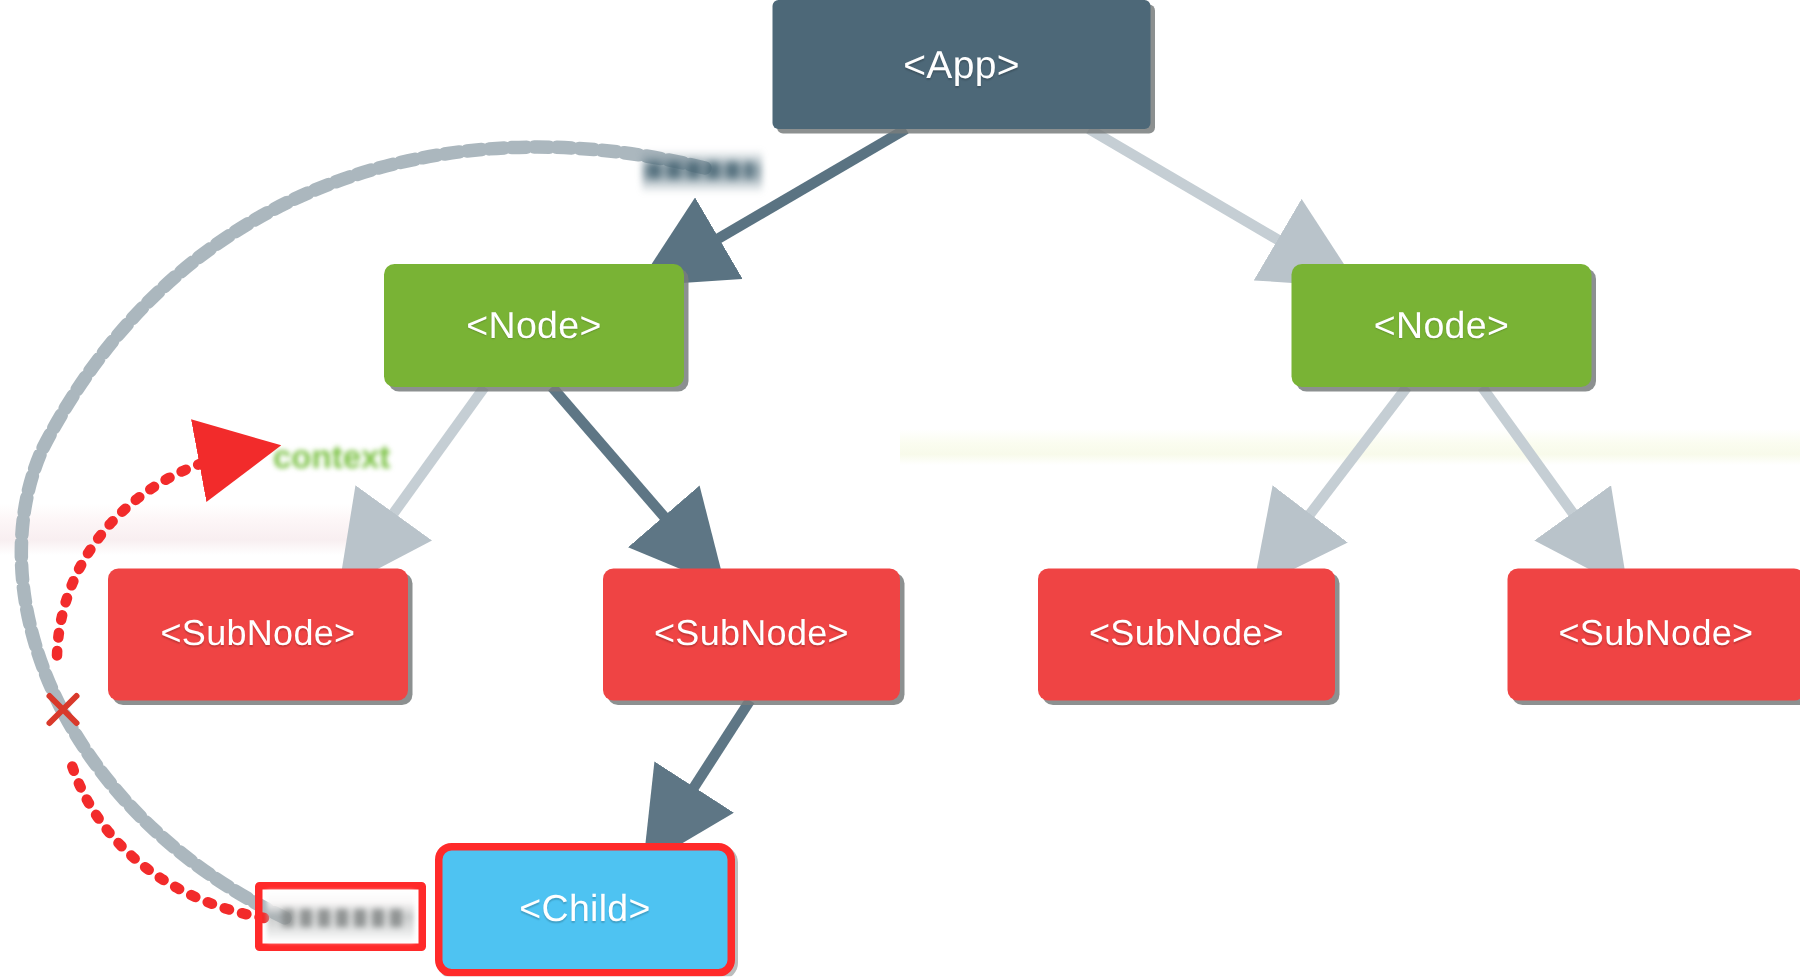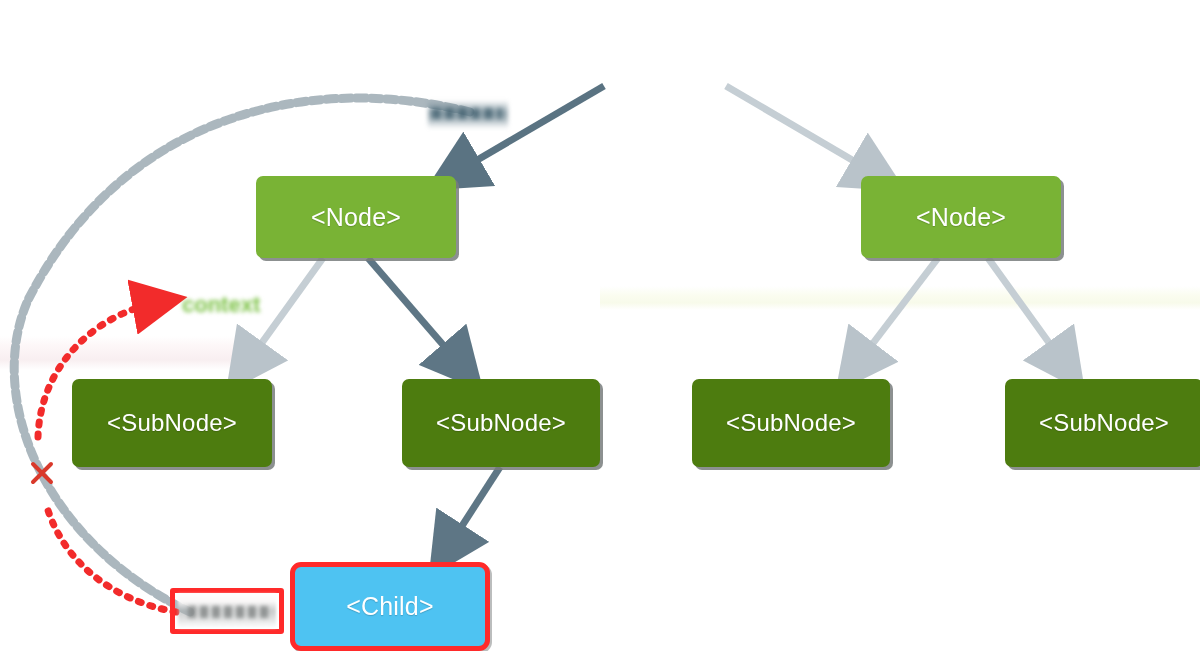--- a/index.html
+++ b/index.html
@@ -44,21 +44,21 @@
   .node.app {
     background: #4d6878;
     border-radius: 4px;
     font-size: 26px;
   }
   .node.mid {
     background: #79b335;
     margin-left: 16px;
   }
   .node.sub {
-    background: #4d7c0f;
+    background: #ef4444;
     font-size: 24px;
   }
   .node.child {
     background: #4ec3f2;
     border: 5px solid #ff2a2a;
     border-radius: 11px;
     box-shadow: 2px 2px 0 rgba(120,124,124,0.5);
     font-size: 25px;
     justify-content: center;
   }
@@ -193,20 +193,23 @@
     </g>
   </svg>
 
   <div class="blurred-label slate" style="left:428px; top:100px; width:80px; height:30px;"></div>
 
   <div class="blurred-label green" style="left:182px; top:291px; width:92px; height:28px;">context</div>
 
   <div class="redact-box" style="left:170px; top:588px; width:114px; height:46px;"></div>
   <div class="blurred-label gray-chip" style="left:178px; top:594px; width:98px; height:34px;"></div>
 
+  <div class="node app" style="left:515px; top:0px; width:252px; height:86px;">
+    <span>&lt;App&gt;</span>
+  </div>
 
   <div class="node mid" style="left:240px; top:176px; width:200px; height:82px;">
     <span>&lt;Node&gt;</span>
   </div>
 
   <div class="node mid" style="left:845px; top:176px; width:200px; height:82px;">
     <span>&lt;Node&gt;</span>
   </div>
 
   <div class="node sub" style="left:72px; top:379px; width:200px; height:88px;">

